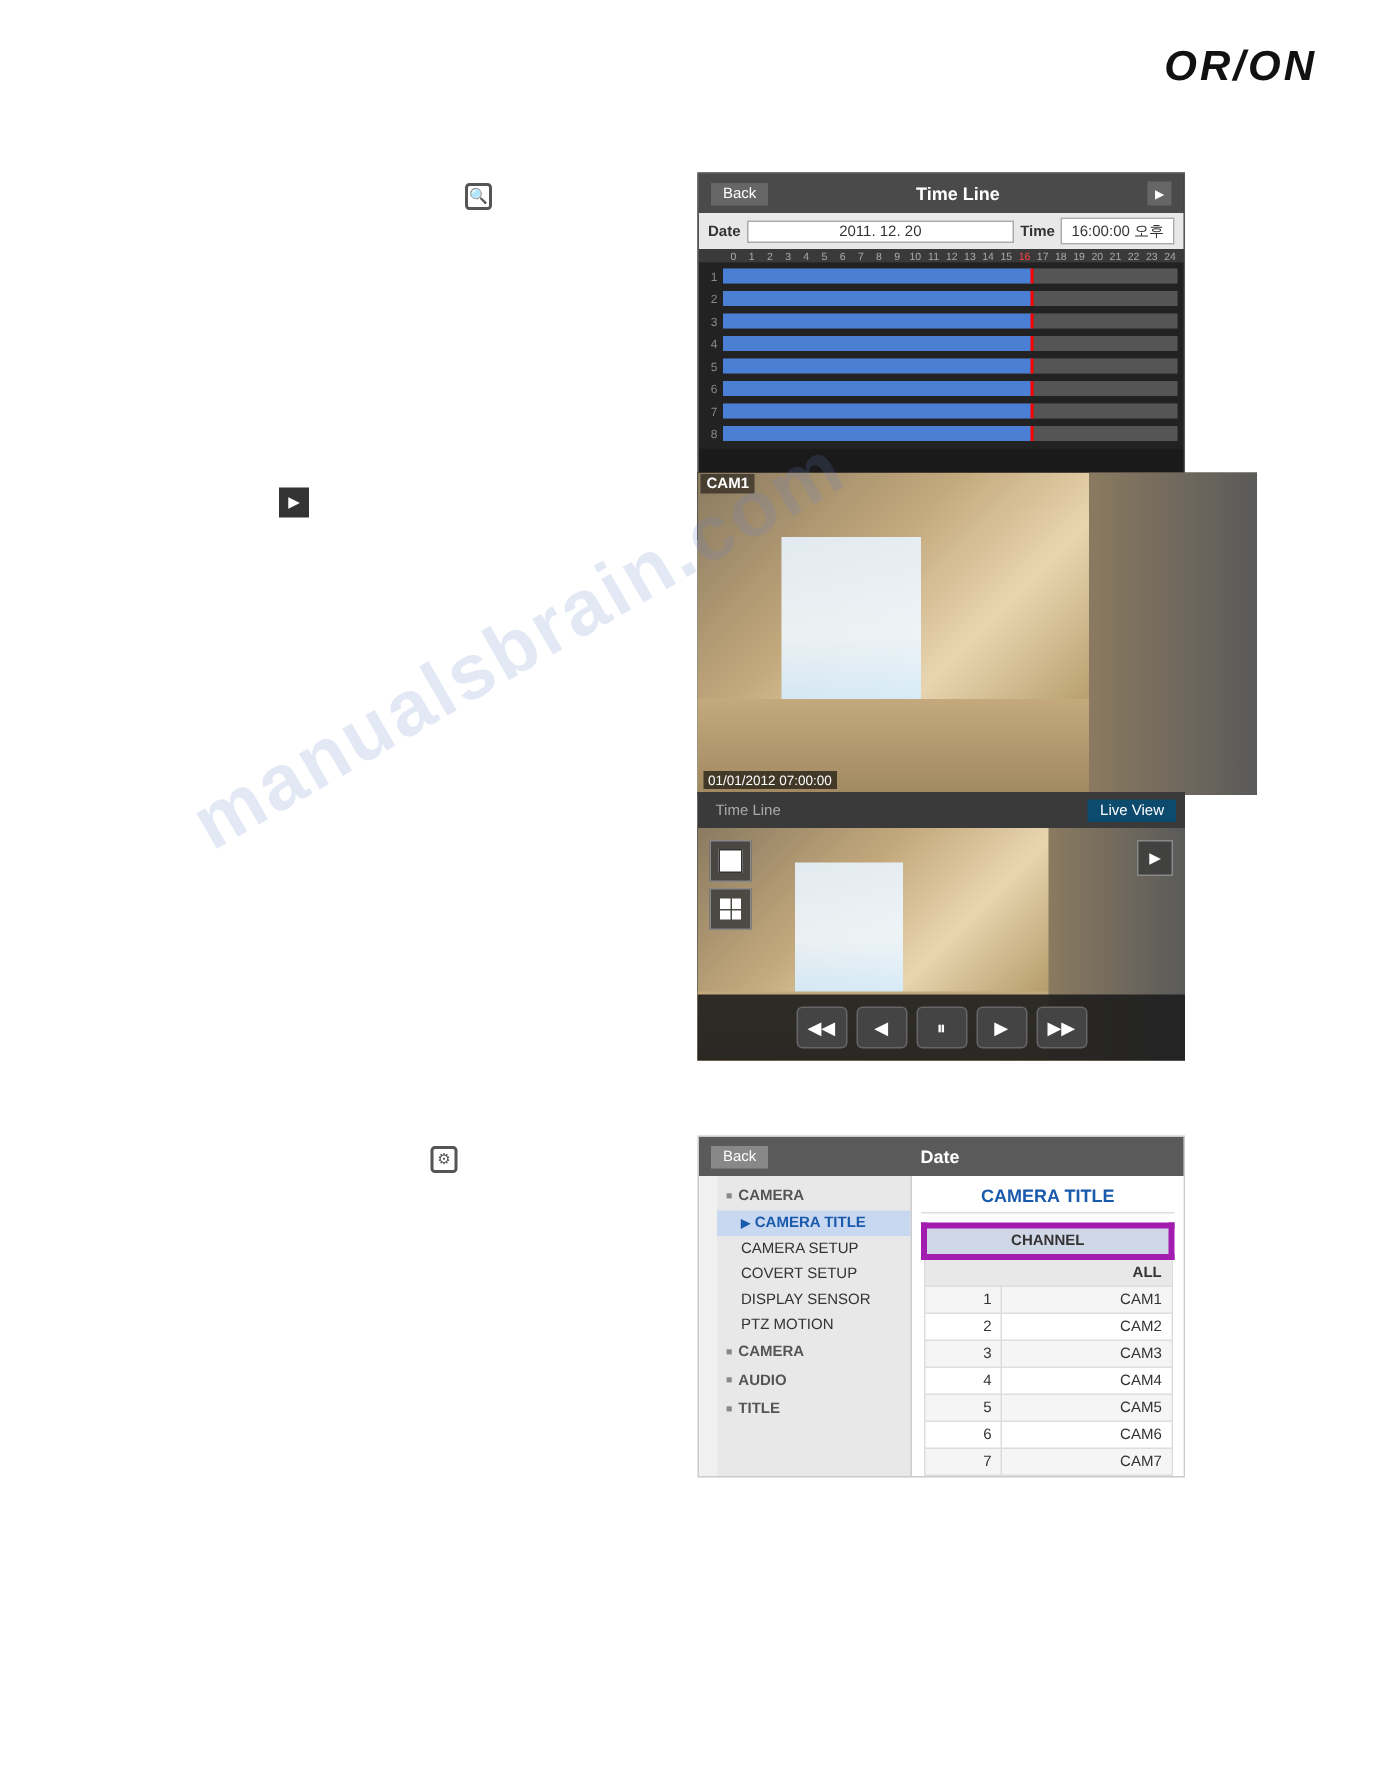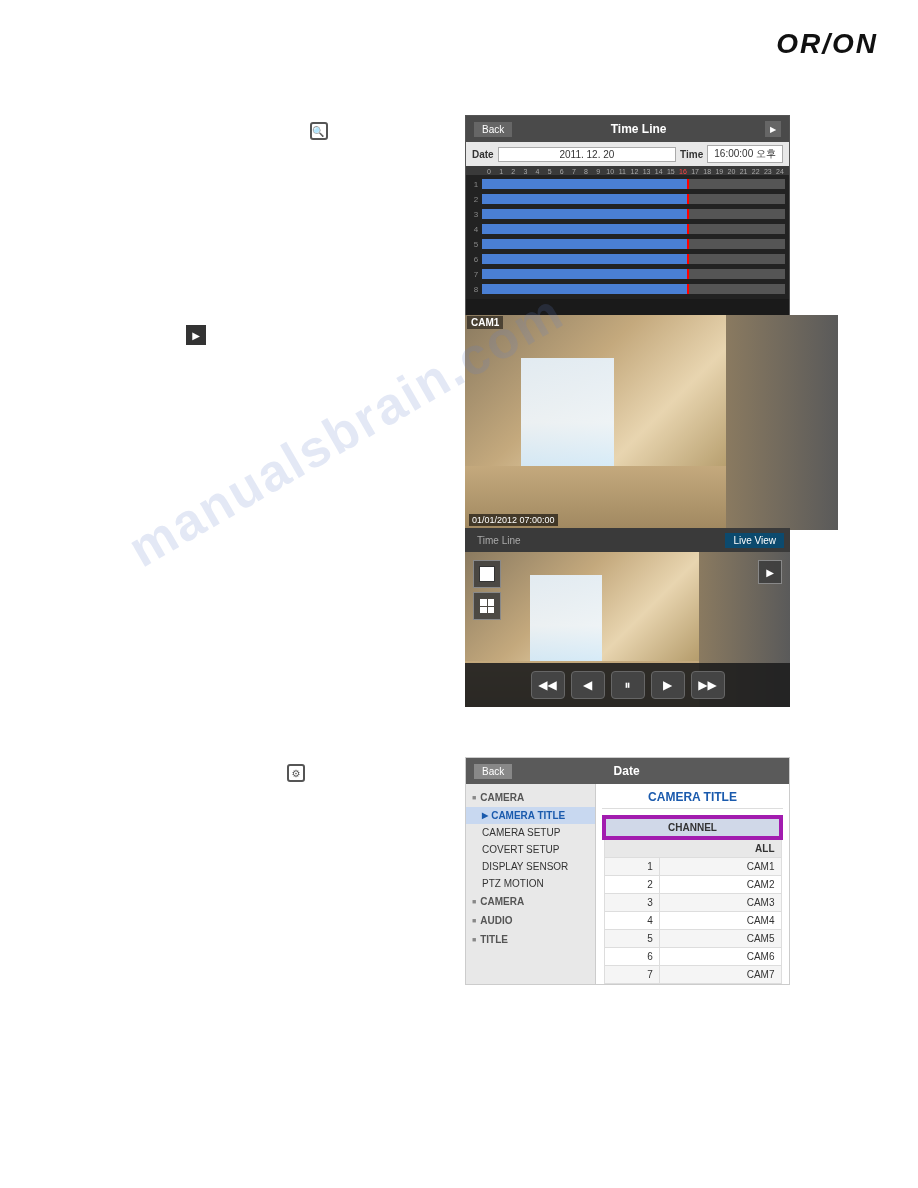--- a/index.html
+++ b/index.html
@@ -493,20 +493,21 @@
       color: white;
       font-size: 12px;
       font-weight: bold;
       flex: 1;
       text-align: center;
     }
 
     .setup-content {
       display: flex;
       height: 200px;
+      padding-left: 12px;
     }
 
     
     .setup-sidebar {
       width: 130px;
       background: #e8e8e8;
       border-right: 1px solid #ccc;
       font-size: 10px;
       padding-top: 4px;
     }

